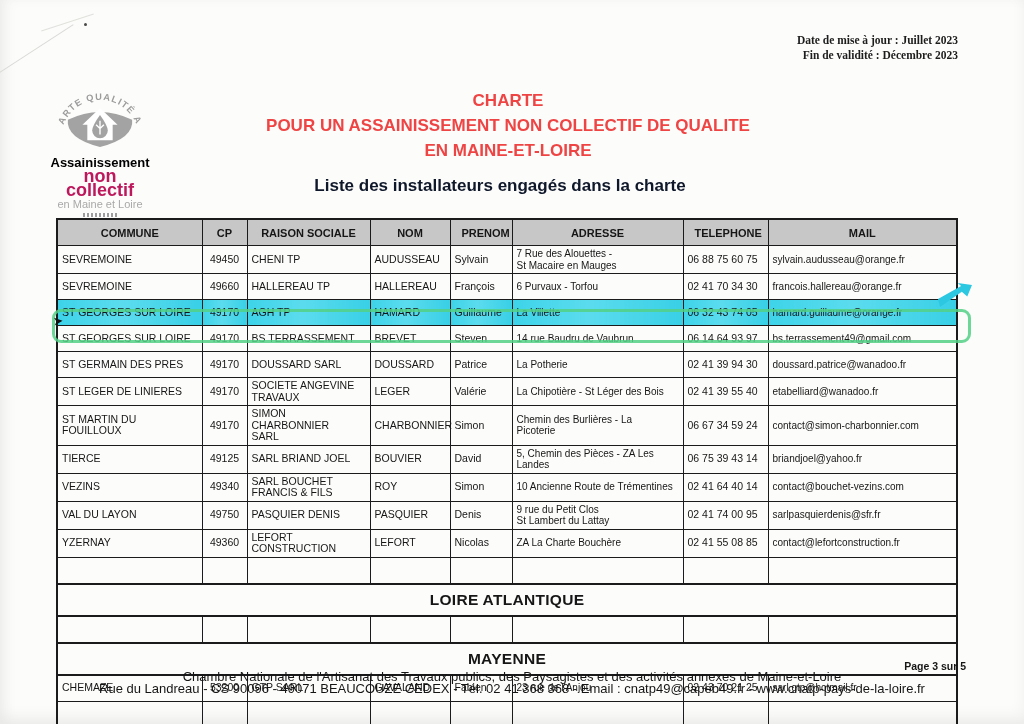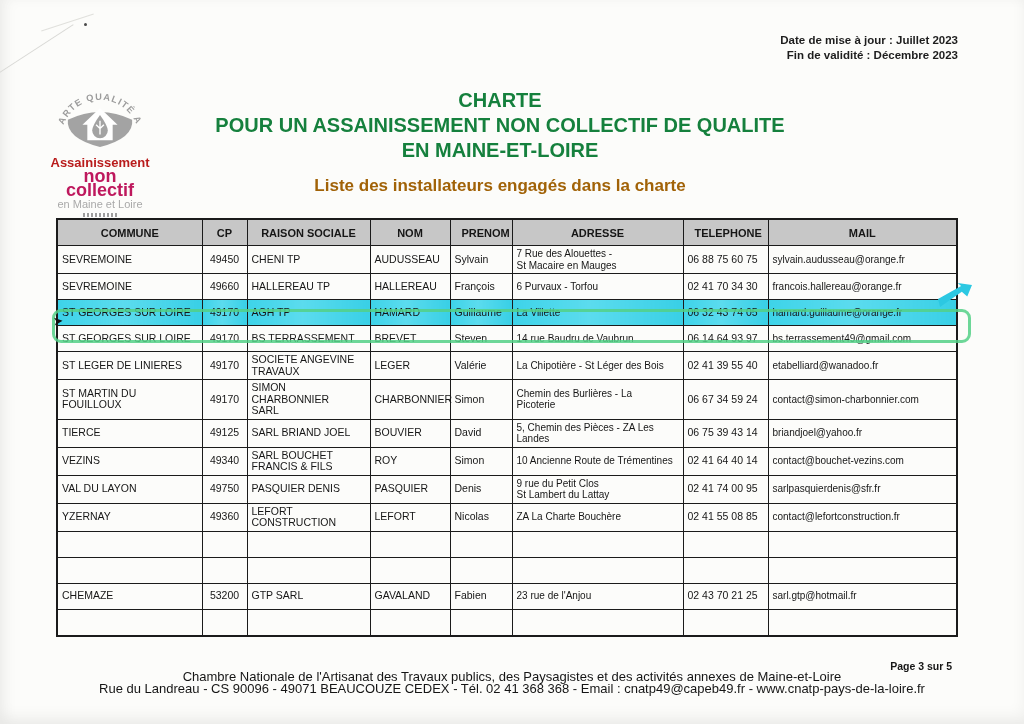--- a/index.html
+++ b/index.html
@@ -7,50 +7,50 @@
     position:relative;width:1024px;height:724px;margin:0 auto;
     background:#fcfcfa;overflow:hidden;
     font-family:"Liberation Sans","DejaVu Sans",sans-serif;color:#161616;
     box-shadow:inset 0 -8px 14px rgba(0,0,0,.05), inset 8px 0 12px rgba(0,0,0,.03);
   }
   
   .scratch{position:absolute;left:-14px;top:50px;width:95px;height:1px;background:#d4d4d0;transform:rotate(-33deg);opacity:.9;}
   .scratch2{position:absolute;left:40px;top:22px;width:55px;height:1px;background:#e0e0dc;transform:rotate(-18deg);}
   .speck{position:absolute;left:84px;top:23px;width:3px;height:3px;border-radius:50%;background:#4a4a4a;}
   
-  .meta{position:absolute;right:66px;top:33px;text-align:right;font-size:11.5px;font-weight:bold;line-height:15px;color:#1d1d1d;}
+  .meta{position:absolute;right:66px;top:33px;text-align:right;font-size:11.5px;font-weight:bold;line-height:15px;color:#1d1d1d;font-family:Liberation Serif, serif;}
   
   .logo{position:absolute;left:48px;top:74px;width:104px;text-align:center;}
-  .logo .l1{font-size:13px;font-weight:bold;color:#b91c1c;line-height:13px;margin-top:2px;}
+  .logo .l1{font-size:13px;font-weight:bold;color:#000000;line-height:13px;margin-top:2px;}
   .logo .l2{font-size:18px;font-weight:bold;color:#be185d;line-height:14px;}
   .logo .l3{font-size:11px;color:#a9a9a9;line-height:14px;}
   .logo .stripes{width:34px;height:4px;margin:2px auto 0;background:repeating-linear-gradient(90deg,#9d9d9d 0 2px,#fff 2px 4px);}
   
-  .titleblock{position:absolute;left:0;top:88px;width:1000px;text-align:center;font-weight:bold;font-size:20px;line-height:25px;color:#15803d;}
-  .subtitle{position:absolute;left:0;top:176px;width:1000px;text-align:center;font-weight:bold;font-size:17px;color:#a16207;}
+  .titleblock{position:absolute;left:8px;top:88px;width:1000px;text-align:center;font-weight:bold;font-size:17px;line-height:25px;color:#ef4444;}
+  .subtitle{position:absolute;left:0;top:176px;width:1000px;text-align:center;font-weight:bold;font-size:17px;color:#0f172a;}
   
   .tablewrap{position:absolute;left:56px;top:218px;width:902px;}
   table{border-collapse:collapse;width:901px;table-layout:fixed;background:transparent;}
   table,td,th{border:1px solid #1b1b1b;}
   table{border-width:2px;}
   th{background:#c7c7c7;font-size:11px;font-weight:bold;height:21px;padding:2px 11px;text-align:center;}
   td{font-size:10.5px;padding:2px 4px;line-height:11.5px;height:21px;vertical-align:middle;white-space:pre-line;}
   td.c-cp{text-align:center;}
   td.c-adresse{font-size:10px;}
   td.c-mail{font-size:10px;}
   td.section{height:26px;text-align:center;font-weight:bold;font-size:15.5px;letter-spacing:.3px;border-top-width:2px;border-bottom-width:2px;}
   tr.empty td{height:21px;}
   td.hl{background:linear-gradient(90deg,rgba(51,209,232,.95) 0%,rgba(63,214,236,.85) 45%,rgba(46,205,229,.95) 100%);}
   
   .hl-tail{position:absolute;left:938px;top:283px;width:34px;height:26px;background:#2cc8e2;
     clip-path:polygon(0 62%, 68% 12%, 58% 0, 100% 8%, 86% 52%, 70% 34%, 6% 92%);}
   .green-outline{position:absolute;left:52px;top:309px;width:913px;height:28px;border:3.5px solid rgba(84,208,134,.85);border-radius:9px;}
   .margin-arrow{position:absolute;left:53px;top:314px;font-size:12px;color:#111;transform:rotate(-6deg);font-family:"DejaVu Sans",sans-serif;}
   
-  .pagenum{position:absolute;right:72px;top:660px;font-size:10.5px;font-weight:bold;}
+  .pagenum{position:absolute;right:58px;top:660px;font-size:10.5px;font-weight:bold;}
   .footer{position:absolute;left:0;top:671px;width:1024px;text-align:center;font-size:13px;line-height:12px;color:#151515;}
 </style>
 </head>
 <body>
 
 <div class="page">
 
   <div class="scratch"></div>
   <div class="scratch2"></div>
   <div class="speck"></div>
@@ -144,20 +144,30 @@
             <td class="c-commune">ST GEORGES SUR LOIRE</td>
             <td class="c-cp">49170</td>
             <td class="c-raison-sociale">BS TERRASSEMENT</td>
             <td class="c-nom">BREVET</td>
             <td class="c-prenom">Steven</td>
             <td class="c-adresse">14 rue Baudru de Vaubrun</td>
             <td class="c-telephone">06 14 64 93 97</td>
             <td class="c-mail">bs.terrassement49@gmail.com</td>
           </tr>
           <tr>
+            <td class="c-commune">ST GERMAIN DES PRES</td>
+            <td class="c-cp">49170</td>
+            <td class="c-raison-sociale">DOUSSARD SARL</td>
+            <td class="c-nom">DOUSSARD</td>
+            <td class="c-prenom">Patrice</td>
+            <td class="c-adresse">La Potherie</td>
+            <td class="c-telephone">02 41 39 94 30</td>
+            <td class="c-mail">doussard.patrice@wanadoo.fr</td>
+          </tr>
+          <tr>
             <td class="c-commune">ST LEGER DE LINIERES</td>
             <td class="c-cp">49170</td>
             <td class="c-raison-sociale">SOCIETE ANGEVINE
 TRAVAUX</td>
             <td class="c-nom">LEGER</td>
             <td class="c-prenom">Valérie</td>
             <td class="c-adresse">La Chipotière - St Léger des Bois</td>
             <td class="c-telephone">02 41 39 55 40</td>
             <td class="c-mail">etabelliard@wanadoo.fr</td>
           </tr>
@@ -220,29 +230,35 @@
           <tr class="empty">
             <td></td>
             <td></td>
             <td></td>
             <td></td>
             <td></td>
             <td></td>
             <td></td>
             <td></td>
           </tr>
+          <tr>
+            <td colspan="8" class="section">LOIRE ATLANTIQUE</td>
+          </tr>
           <tr class="empty">
             <td></td>
             <td></td>
             <td></td>
             <td></td>
             <td></td>
             <td></td>
             <td></td>
             <td></td>
+          </tr>
+          <tr>
+            <td colspan="8" class="section">MAYENNE</td>
           </tr>
           <tr>
             <td class="c-commune">CHEMAZE</td>
             <td class="c-cp">53200</td>
             <td class="c-raison-sociale">GTP SARL</td>
             <td class="c-nom">GAVALAND</td>
             <td class="c-prenom">Fabien</td>
             <td class="c-adresse">23 rue de l'Anjou</td>
             <td class="c-telephone">02 43 70 21 25</td>
             <td class="c-mail">sarl.gtp@hotmail.fr</td>

